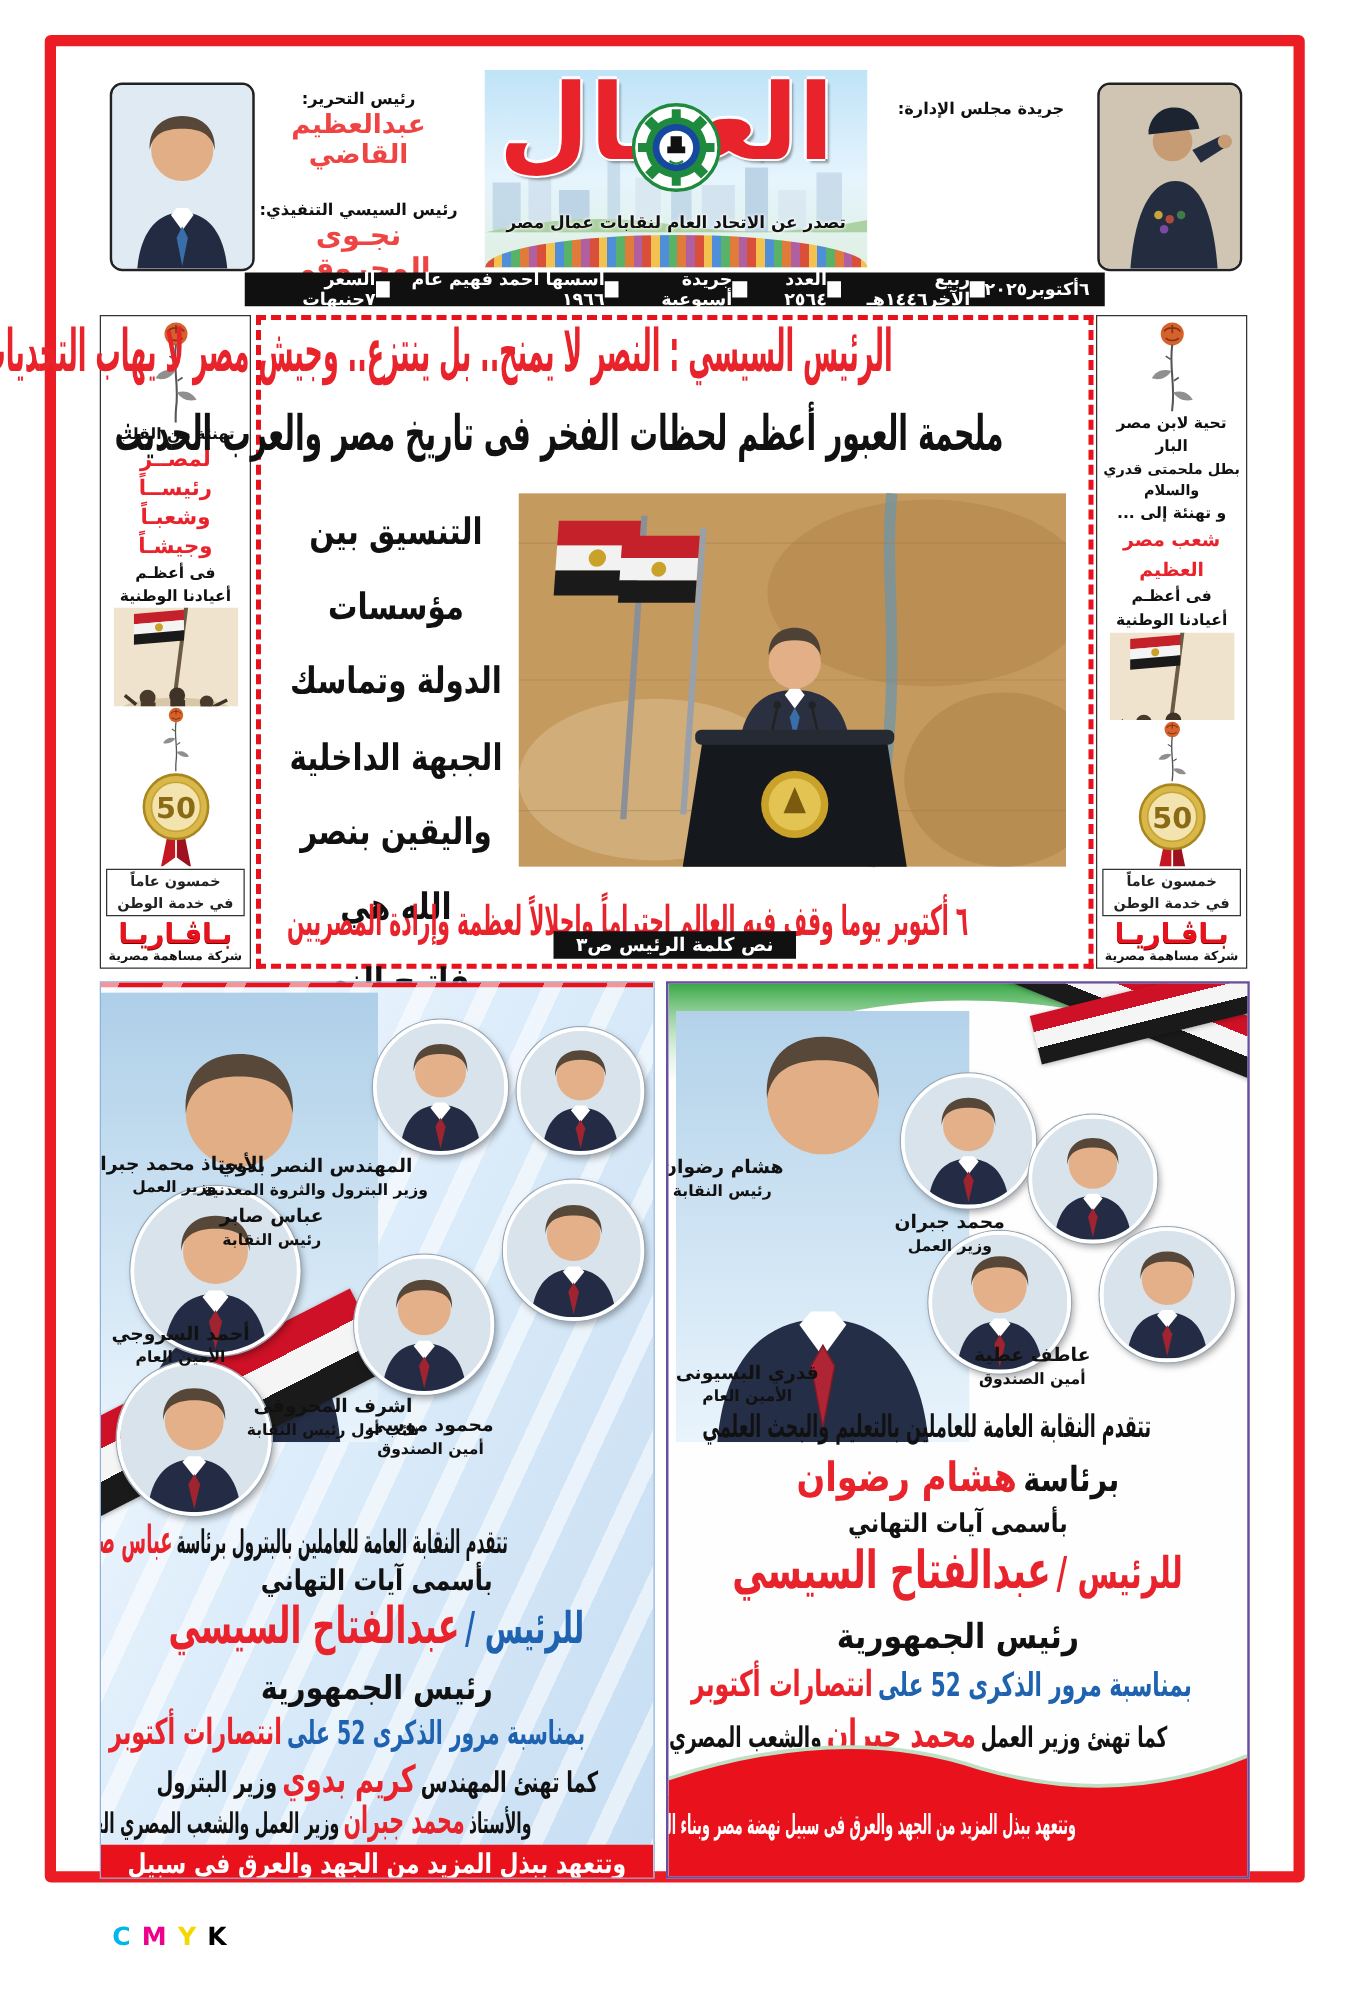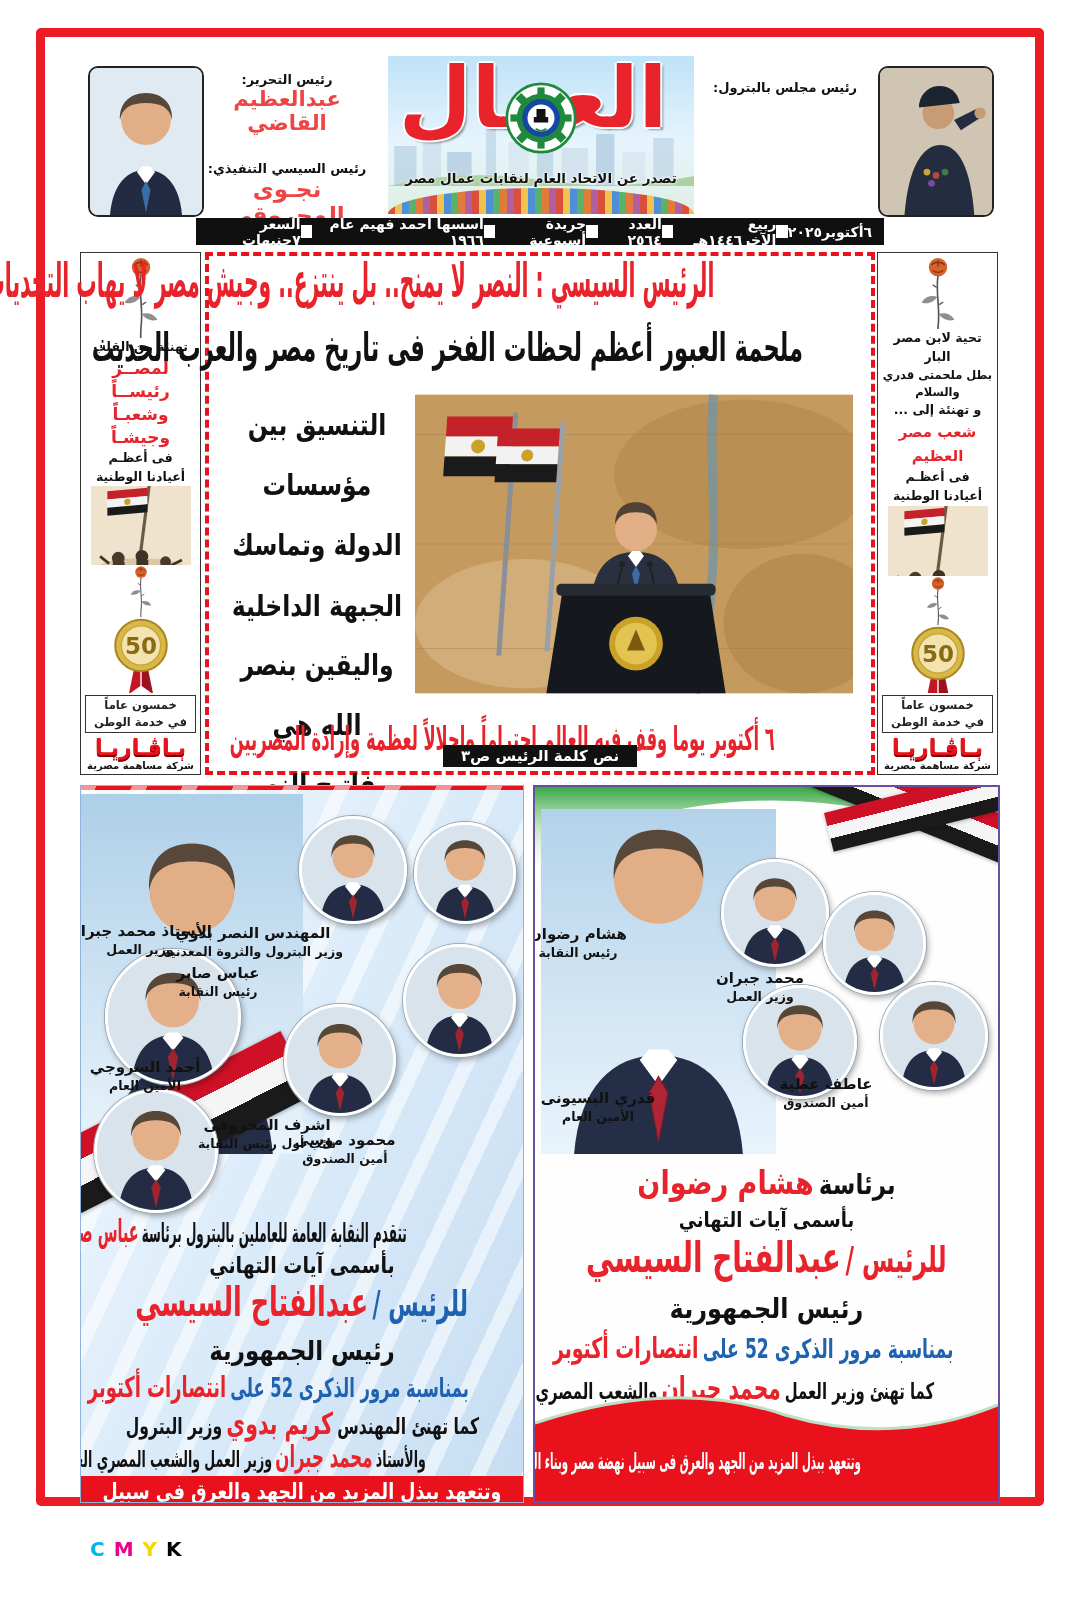--- a/index.html
+++ b/index.html
@@ -213,21 +213,21 @@
     <div class="abs" style="left:117px;top:26px;width:72px;height:72px;">
       <svg width="72" height="72">
           <use href="#etuf" width="72" height="72"></use>
         </svg>
     </div>
     <div class="mast-sub">تصدر عن الاتحاد العام لنقابات عمال مصر</div>
     <div class="crowd"></div>
   </div>
 
   <div class="abs" style="left:700px;top:80px;width:170px;text-align:center;">
-    <div class="hdr-label">رئيس مجلس بالبترول:</div>
+    <div class="hdr-label">جريدة مجلس الإدارة:</div>
   </div>
 
   <div class="abs photo-box" style="left:878px;top:66px;width:112px;height:147px;">
     <svg width="112" height="147">
         <use href="#sadat" width="112" height="147"></use>
       </svg>
   </div>
 
   <div class="abs datebar">
     <span>٦أكتوبر٢٠٢٥</span>
@@ -513,20 +513,23 @@
     </div>
     <div class="cap" style="right:172px;top:288px;width:120px;">
       <span class="n">عاطف عطية</span>
       <span class="t">أمين الصندوق</span>
     </div>
     <div class="cap" style="right:400px;top:302px;width:130px;">
       <span class="n">قدري البسيونى</span>
       <span class="t">الأمين العام</span>
     </div>
 
+    <div class="ptxt" style="top:342px;">
+      <span class="fit blk b" style="font-size:20px;transform:scale(0.70,1.25);">تتقدم النقابة العامة للعاملين بالتعليم والبحث العلمي</span>
+    </div>
     <div class="ptxt" style="top:380px;">
       <span class="fit" style="transform:scale(1,1.2);">
         <span class="blk b" style="font-size:23px;">برئاسة</span>
         <span class="red b" style="font-size:27px;">هشام رضوان</span>
       </span>
     </div>
     <div class="ptxt" style="top:422px;">
       <span class="fit blk b" style="font-size:18px;transform:scale(1,1.15);">بأسمى آيات التهاني</span>
     </div>
     <div class="ptxt" style="top:452px;">

